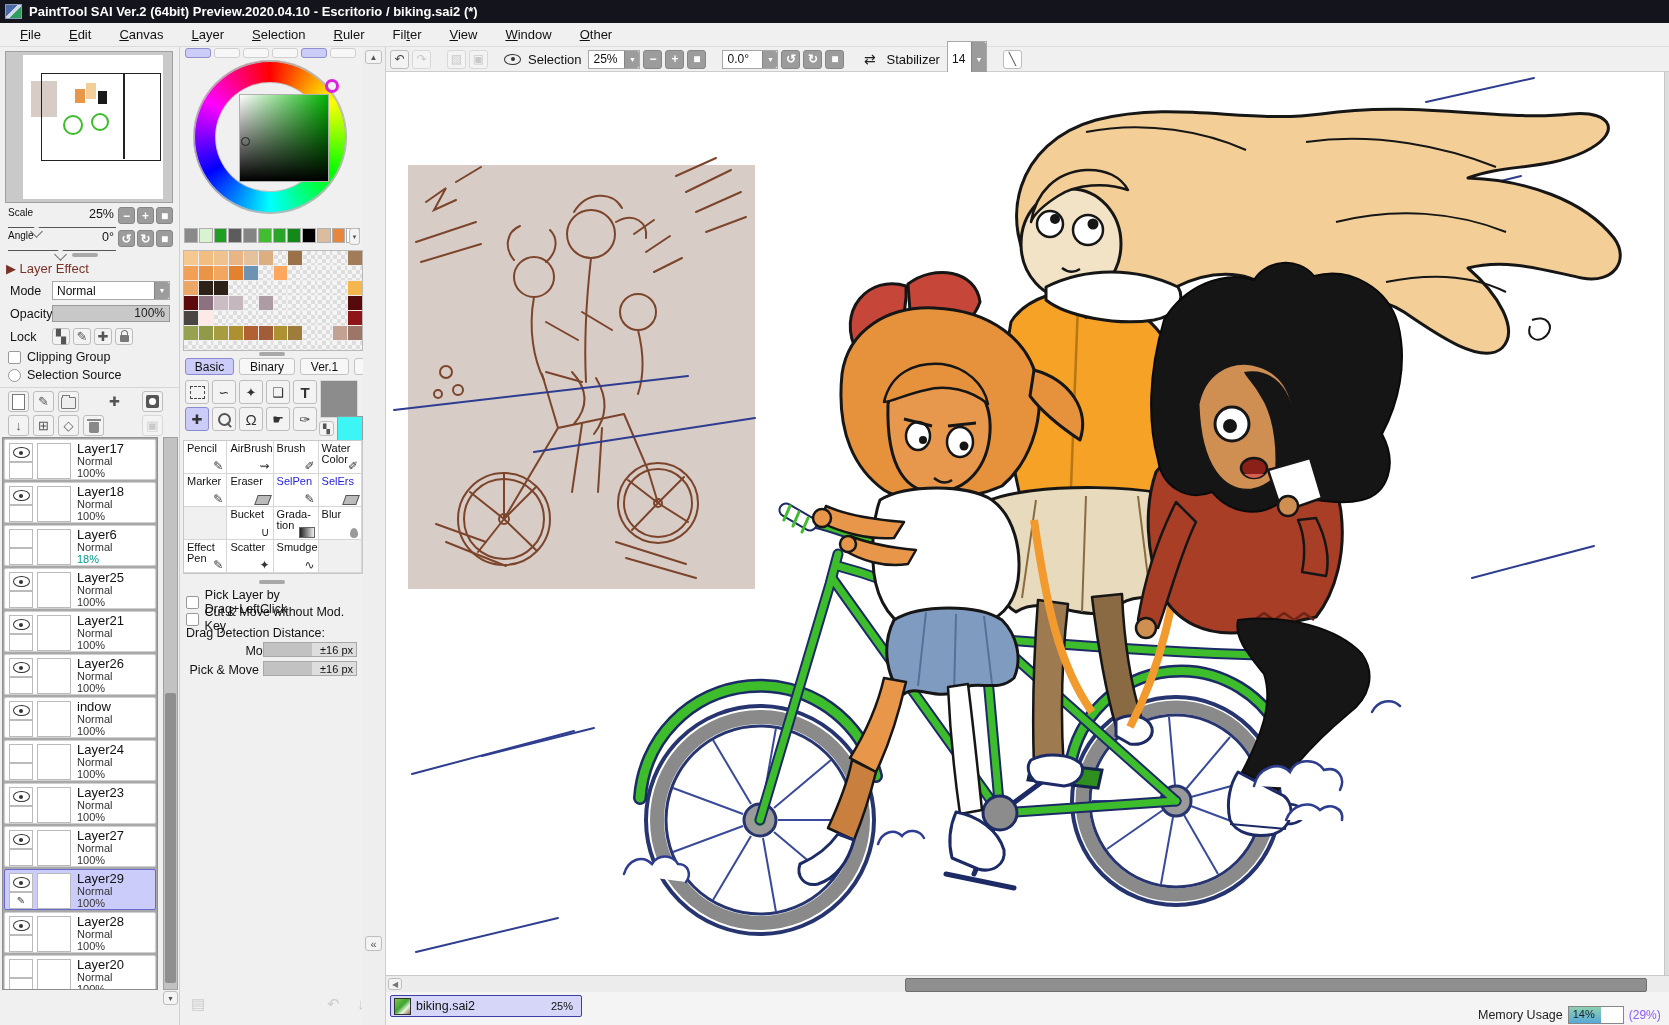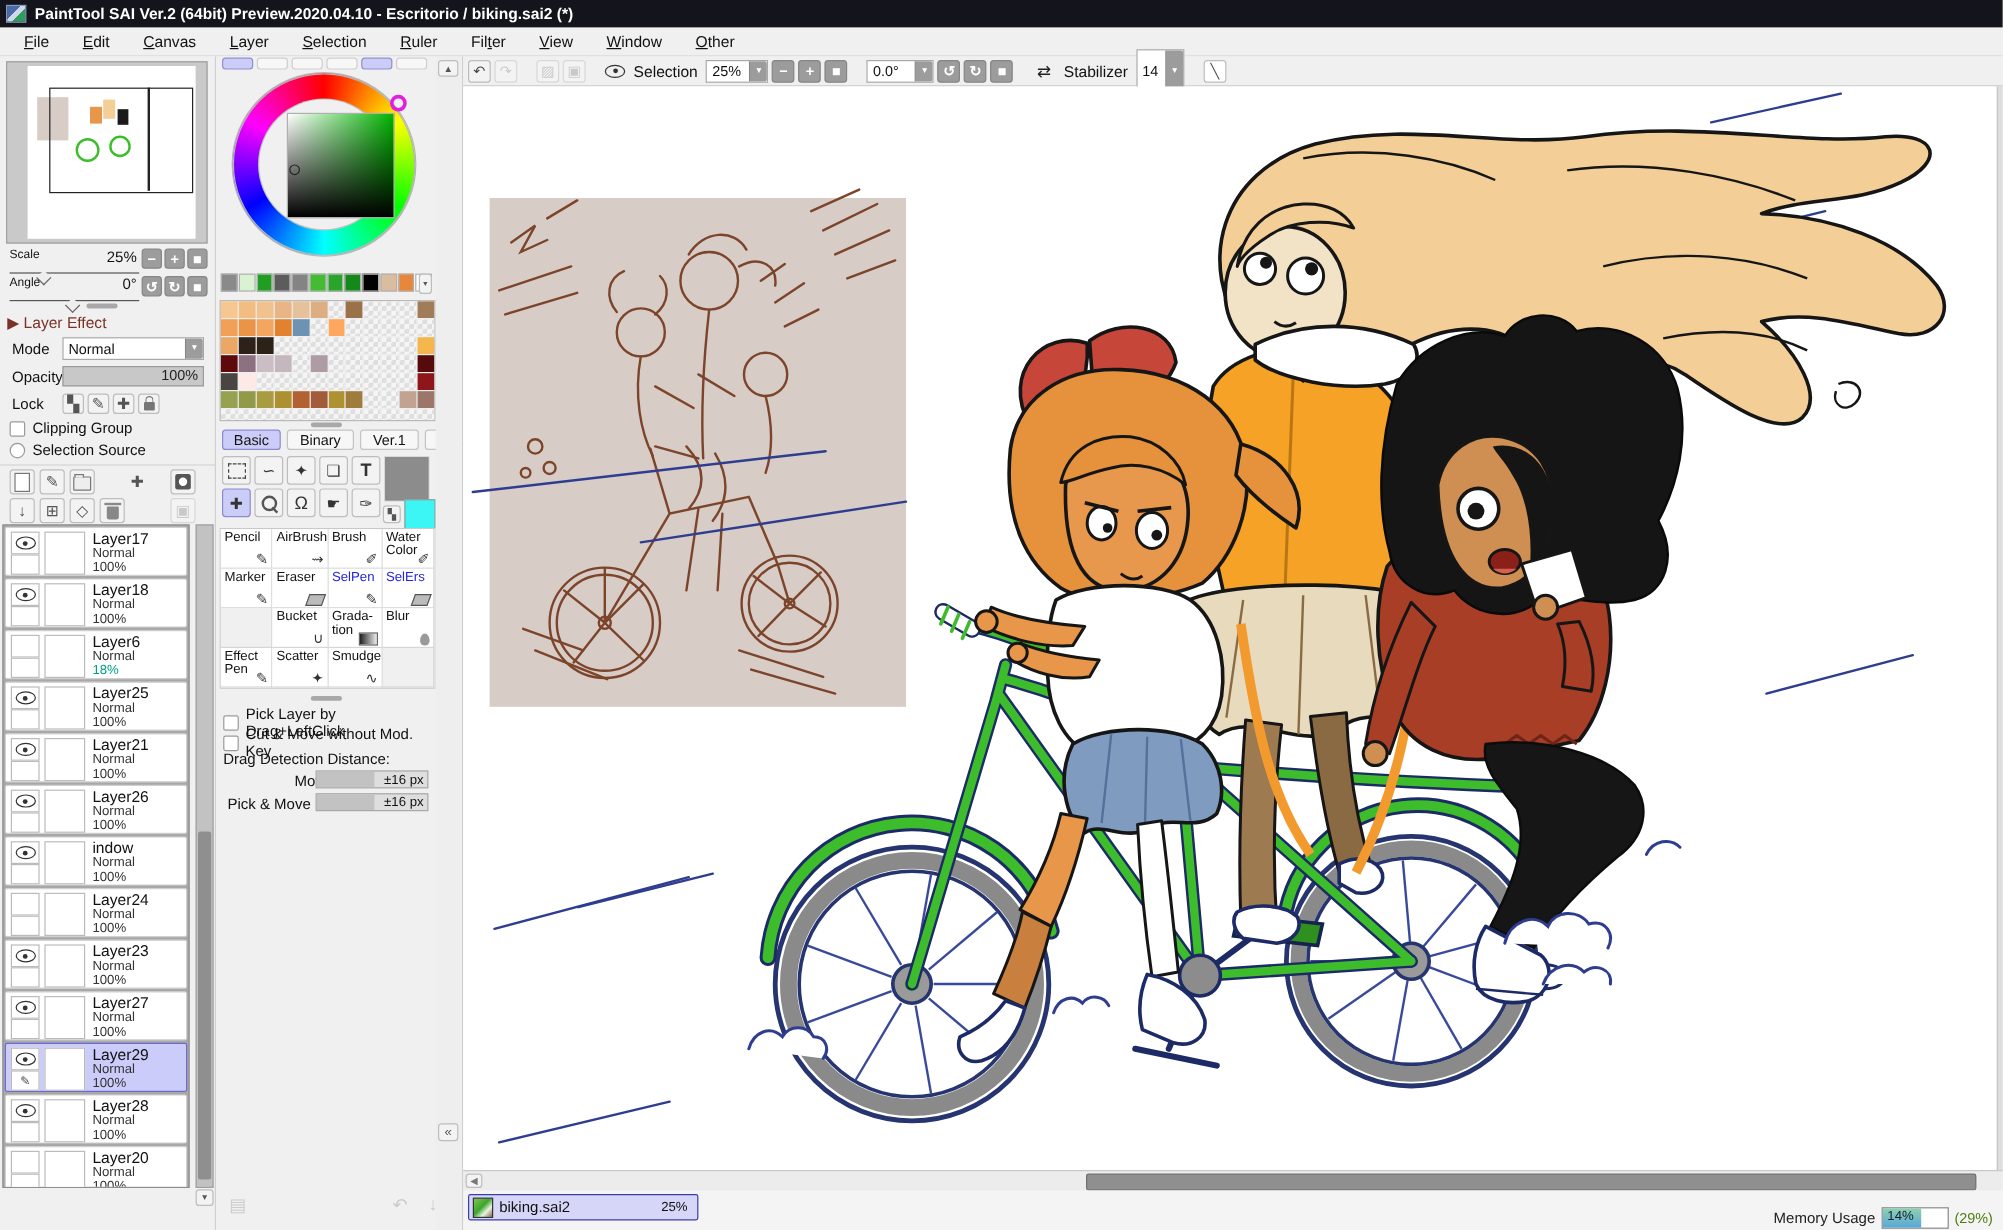--- a/index.html
+++ b/index.html
@@ -126,21 +126,21 @@
   #hleft{position:absolute;left:2px;top:2px;width:14px;height:12px;font-size:8px;color:#777;}
   #tabbar{left:386px;top:992px;width:1283px;height:33px;background:#f4f4f4;}
   #doctab{position:absolute;left:4px;top:3px;width:192px;height:22px;background:#d6d6f8;border:1.5px solid #3d3daa;border-radius:2px;display:flex;align-items:center;box-sizing:border-box;}
   #dticon{width:15px;height:15px;margin:0 5px 0 3px;border:1px solid #333;background:linear-gradient(135deg,#7ec84f 0%,#3da52e 45%,#e8f4e0 70%,#8a6a4a 100%);}
   #dtname{font-size:12.5px;flex:1;}
   #dtzoom{font-size:11px;margin-right:8px;}
   #membar{position:absolute;left:1478px;top:1006px;display:flex;align-items:center;gap:5px;}
   #memfill{width:54px;height:16px;border:1px solid #888;background:#fff;position:relative;}
   #memfill .f{position:absolute;left:0;top:0;bottom:0;width:60%;background:linear-gradient(180deg,#8fd0b0,#58a8d8);}
   #memfill .t{position:absolute;left:4px;top:1px;font-size:11px;color:#123;}
-  #memextra{font-size:12px;color:#4d7c0f;}
+  #memextra{font-size:12px;color:#8b5cf6;}
   #memlabel{font-size:12.5px;color:#222;}
   .dimicon{position:absolute;color:#cccccc;font-size:15px;}
 </style>
 </head>
 <body>
 
 <div id="titlebar" class="abs">
   <div id="appicon"></div>
   <div id="titletext">PaintTool SAI Ver.2 (64bit) Preview.2020.04.10 - Escritorio / biking.sai2 (*)</div>
 </div>

